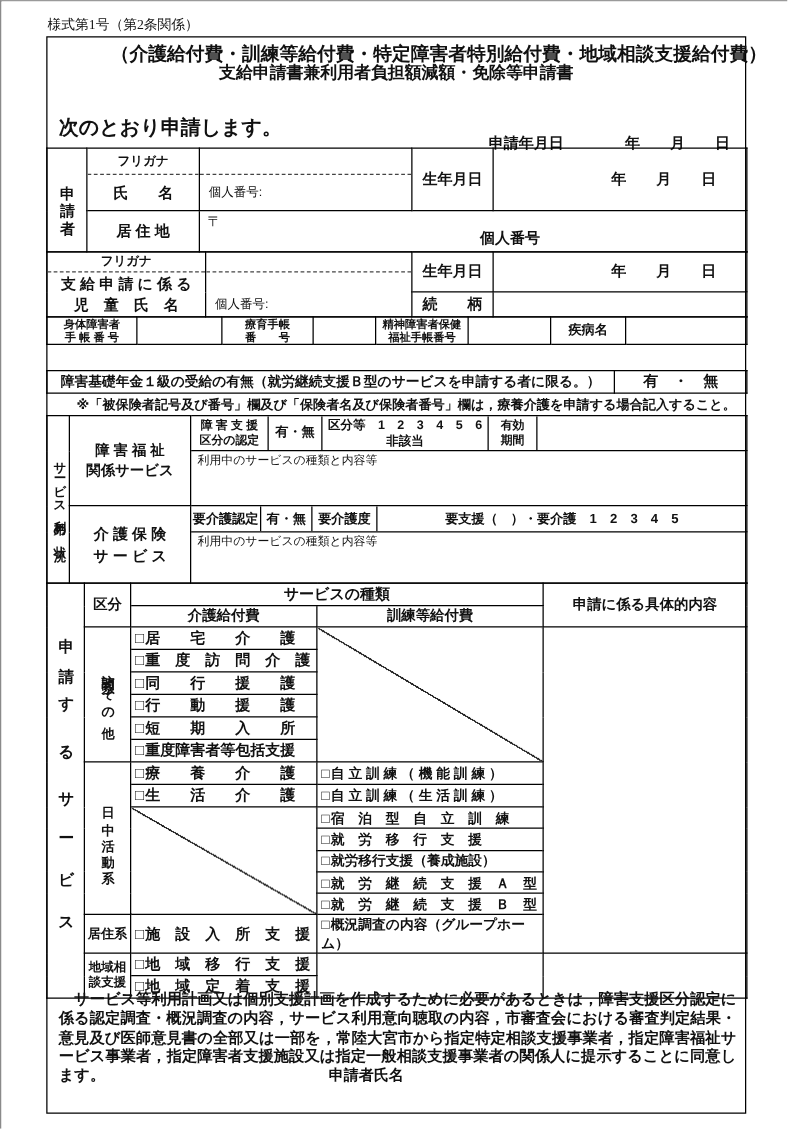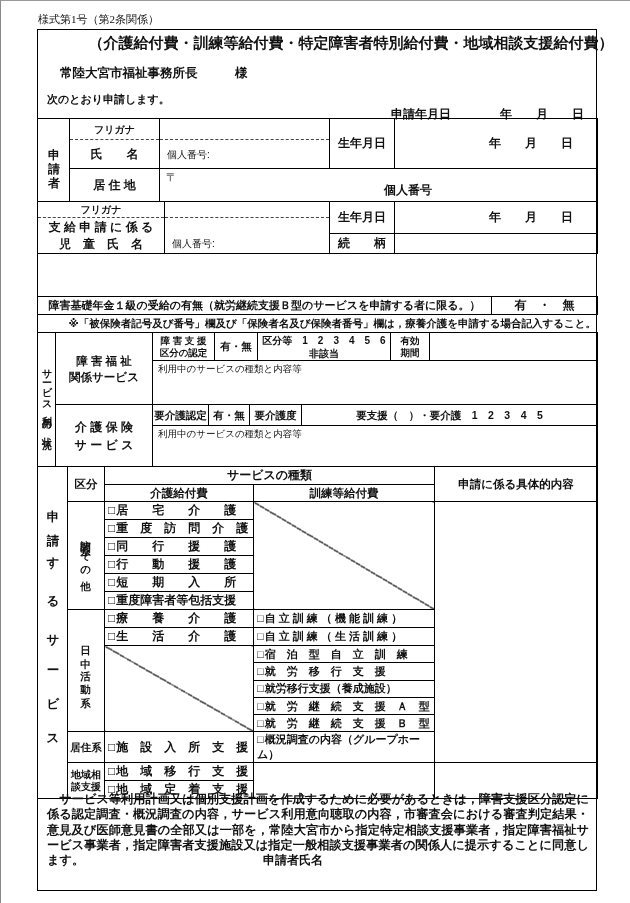--- a/index.html
+++ b/index.html
@@ -19,21 +19,21 @@
 
   .pl  { white-space:pre-line; }
   .f9  { font-size:9px;  line-height:10.5px; }
   .f95 { font-size:9.5px; line-height:12px; }
   .f10 { font-size:10px; line-height:13px; }
   .f105{ font-size:10.5px; line-height:13px; }
   .f11 { font-size:11px; }
   .f115{ font-size:11.5px; line-height:16px; }
   .f12 { font-size:12px; }
   .thin { font-weight:normal; }
-  .tl { text-align:right; }
+  .tl { text-align:center; }
   .topleft { text-align:left; vertical-align:top; }
 
   .vert { writing-mode:vertical-rl; display:inline-block; }
 
   .split { display:flex; width:100%; height:100%; align-items:stretch; }
   .sub { border-right:1px solid #000; display:flex; align-items:center; justify-content:center; }
   .sub:last-child { border-right:none; }
 
   .dashb { border-bottom:1px dashed #444; }
   .cellstack { display:flex; flex-direction:column; width:100%; height:100%; }
@@ -51,22 +51,22 @@
 </head>
 <body>
 
 <div class="page">
 
   <div class="abs" style="left:37px; top:11px; font-size:11px; font-family:'Liberation Serif','DejaVu Serif',serif;">様式第1号（第2条関係）</div>
 
   <div class="outerbox"></div>
 
   <div class="abs ctr bold" style="left:36px; top:33px; width:628px; font-size:15px;">（介護給付費・訓練等給付費・特定障害者特別給付費・地域相談支援給付費）</div>
-  <div class="abs bold" style="left:59px; top:64px; font-size:12.5px;">常陸大宮市福祉事務所長　　　様</div>
-  <div class="abs bold" style="left:46px; top:91px; font-size:11px;">次のとおり申請します。</div>
+  <div class="abs ctr bold" style="left:36px; top:48px; width:560px; font-size:13.5px;">支給申請書兼利用者負担額減額・免除等申請書</div>
+  <div class="abs bold" style="left:46px; top:91px; font-size:16px;">次のとおり申請します。</div>
   <div class="abs bold" style="left:390px; top:105px; font-size:12px;">申請年月日</div>
   <div class="abs bold" style="left:499px; top:105px; font-size:12px;">年　　月　　日</div>
 
   <table style="top:117px; height:83px;">
     <colgroup>
         <col style="width:32px">
         <col style="width:90px">
         <col style="width:170px">
         <col style="width:65px">
         <col style="width:203px">
@@ -126,20 +126,47 @@
       <td class="f12">生年月日</td>
       <td class="f12" style="padding-left:70px;">年　　月　　日</td>
     </tr>
     <tr style="height:20px;">
       <td class="f12">続　　柄</td>
       <td></td>
     </tr>
   </tbody>
     </table>
 
+  <table style="top:252px; height:23px;">
+    <colgroup>
+        <col style="width:72px">
+        <col style="width:68px">
+        <col style="width:73px">
+        <col style="width:50px">
+        <col style="width:74px">
+        <col style="width:66px">
+        <col style="width:60px">
+        <col style="width:97px">
+      </colgroup>
+    <tbody>
+        <tr>
+      <td class="f9 pl">身体障害者
+手 帳 番 号</td>
+      <td></td>
+      <td class="f9 pl">療育手帳
+番　　号</td>
+      <td></td>
+      <td class="f9 pl">精神障害者保健
+福祉手帳番号</td>
+      <td></td>
+      <td class="f105">疾病名</td>
+      <td></td>
+    </tr>
+  </tbody>
+    </table>
 
 
   <table style="top:295px; height:18px;">
     <colgroup>
         <col style="width:454px">
         <col style="width:106px">
       </colgroup>
     <tbody>
         <tr>
       <td class="f11">障害基礎年金１級の受給の有無（就労継続支援Ｂ型のサービスを申請する者に限る。）</td>

